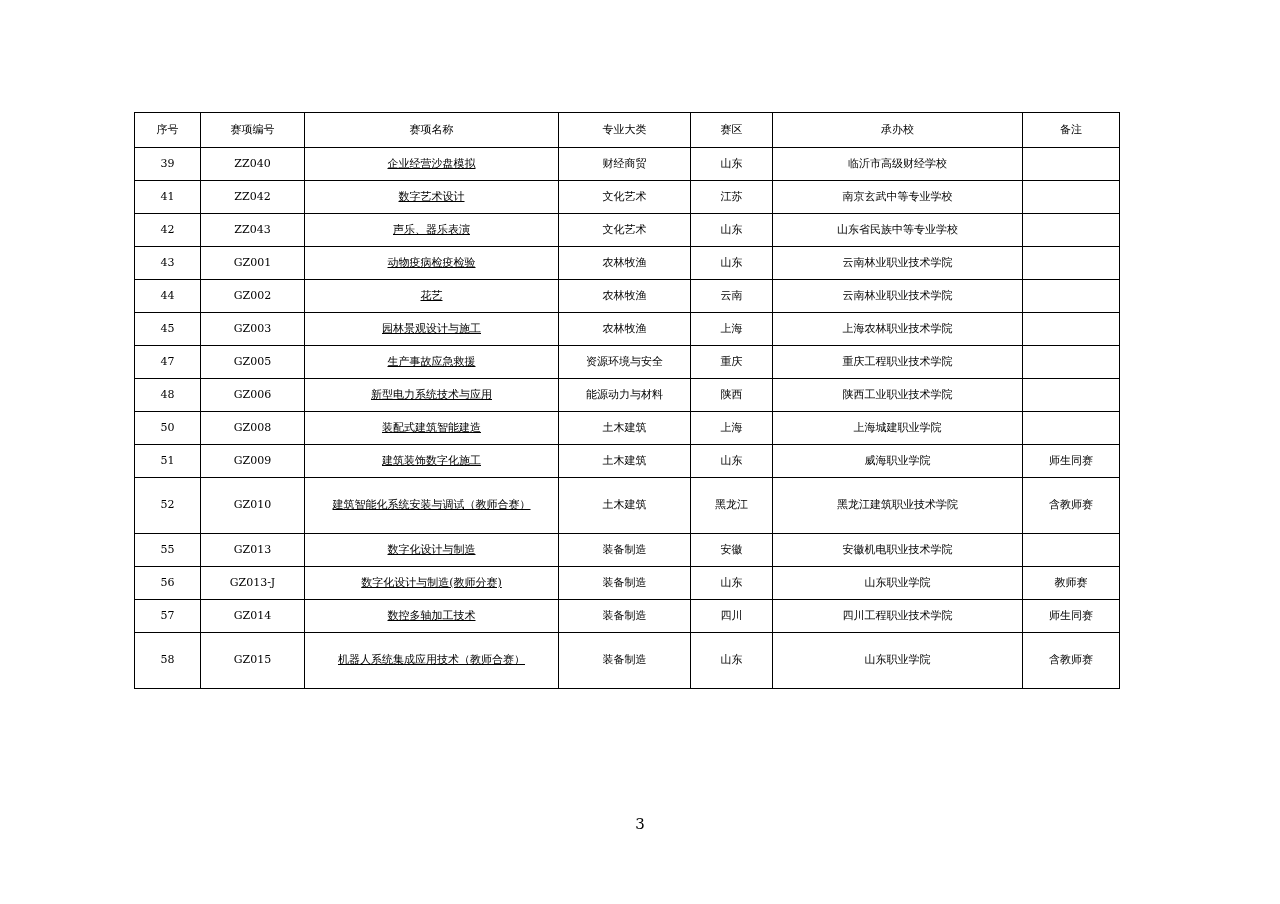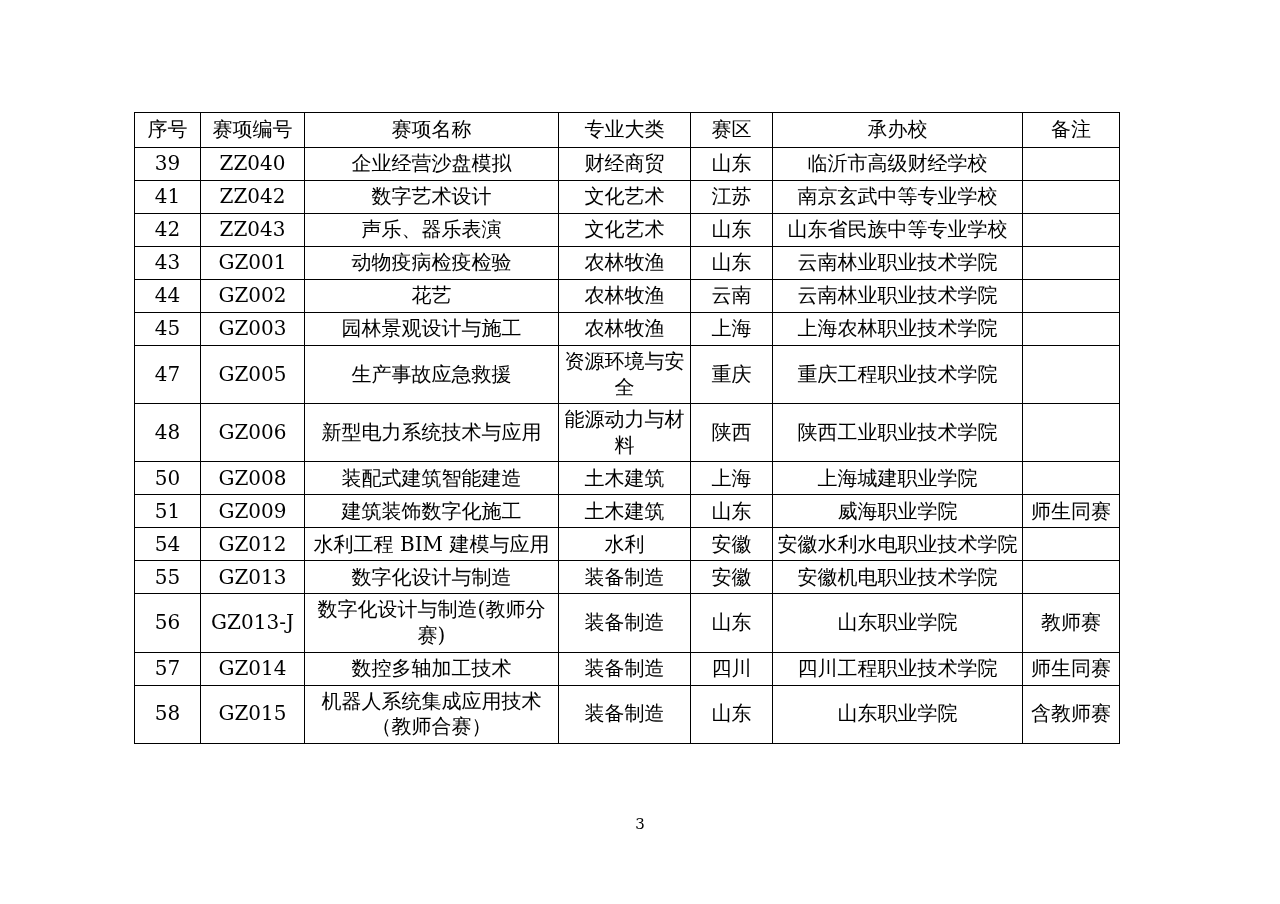--- a/index.html
+++ b/index.html
@@ -24,21 +24,21 @@
   .table-wrap {
     position: absolute;
     left: 134px;
     top: 112px;
     width: 985px;
   }
   table.doc-table {
     border-collapse: collapse;
     table-layout: fixed;
     width: 985px;
-    font-size: 20px;
+    font-size: 11px;
   }
   table.doc-table td, table.doc-table th {
     border: 1px solid #000000;
     text-align: center;
     vertical-align: middle;
     padding: 3px 2px;
     line-height: 1.28;
     font-weight: normal;
   }
   thead td {
@@ -54,20 +54,21 @@
   col.c-code   { width: 104px; }
   col.c-name   { width: 254px; }
   col.c-major  { width: 132px; }
   col.c-zone   { width: 82px; }
   col.c-host   { width: 250px; }
   col.c-remark { width: 97px; }
 
   td.cell-name {
     padding-left: 6px;
     padding-right: 6px;
+    text-decoration: underline;
   }
   td.cell-host {
     padding-left: 4px;
     padding-right: 4px;
   }
   .tall {
     height: 56px;
   }
   .page-number {
     position: absolute;
@@ -190,28 +191,28 @@
           </tr>
           <tr>
             <td>51</td>
             <td>GZ009</td>
             <td class="cell-name">建筑装饰数字化施工</td>
             <td>土木建筑</td>
             <td>山东</td>
             <td class="cell-host">威海职业学院</td>
             <td>师生同赛</td>
           </tr>
-          <tr>
-            <td>54</td>
-            <td>GZ012</td>
-            <td class="cell-name">水利工程 BIM 建模与应用</td>
-            <td>水利</td>
-            <td>安徽</td>
-            <td class="cell-host">安徽水利水电职业技术学院</td>
-            <td></td>
+          <tr class="tall">
+            <td>52</td>
+            <td>GZ010</td>
+            <td class="cell-name">建筑智能化系统安装与调试（教师合赛）</td>
+            <td>土木建筑</td>
+            <td>黑龙江</td>
+            <td class="cell-host">黑龙江建筑职业技术学院</td>
+            <td>含教师赛</td>
           </tr>
           <tr>
             <td>55</td>
             <td>GZ013</td>
             <td class="cell-name">数字化设计与制造</td>
             <td>装备制造</td>
             <td>安徽</td>
             <td class="cell-host">安徽机电职业技术学院</td>
             <td></td>
           </tr>

